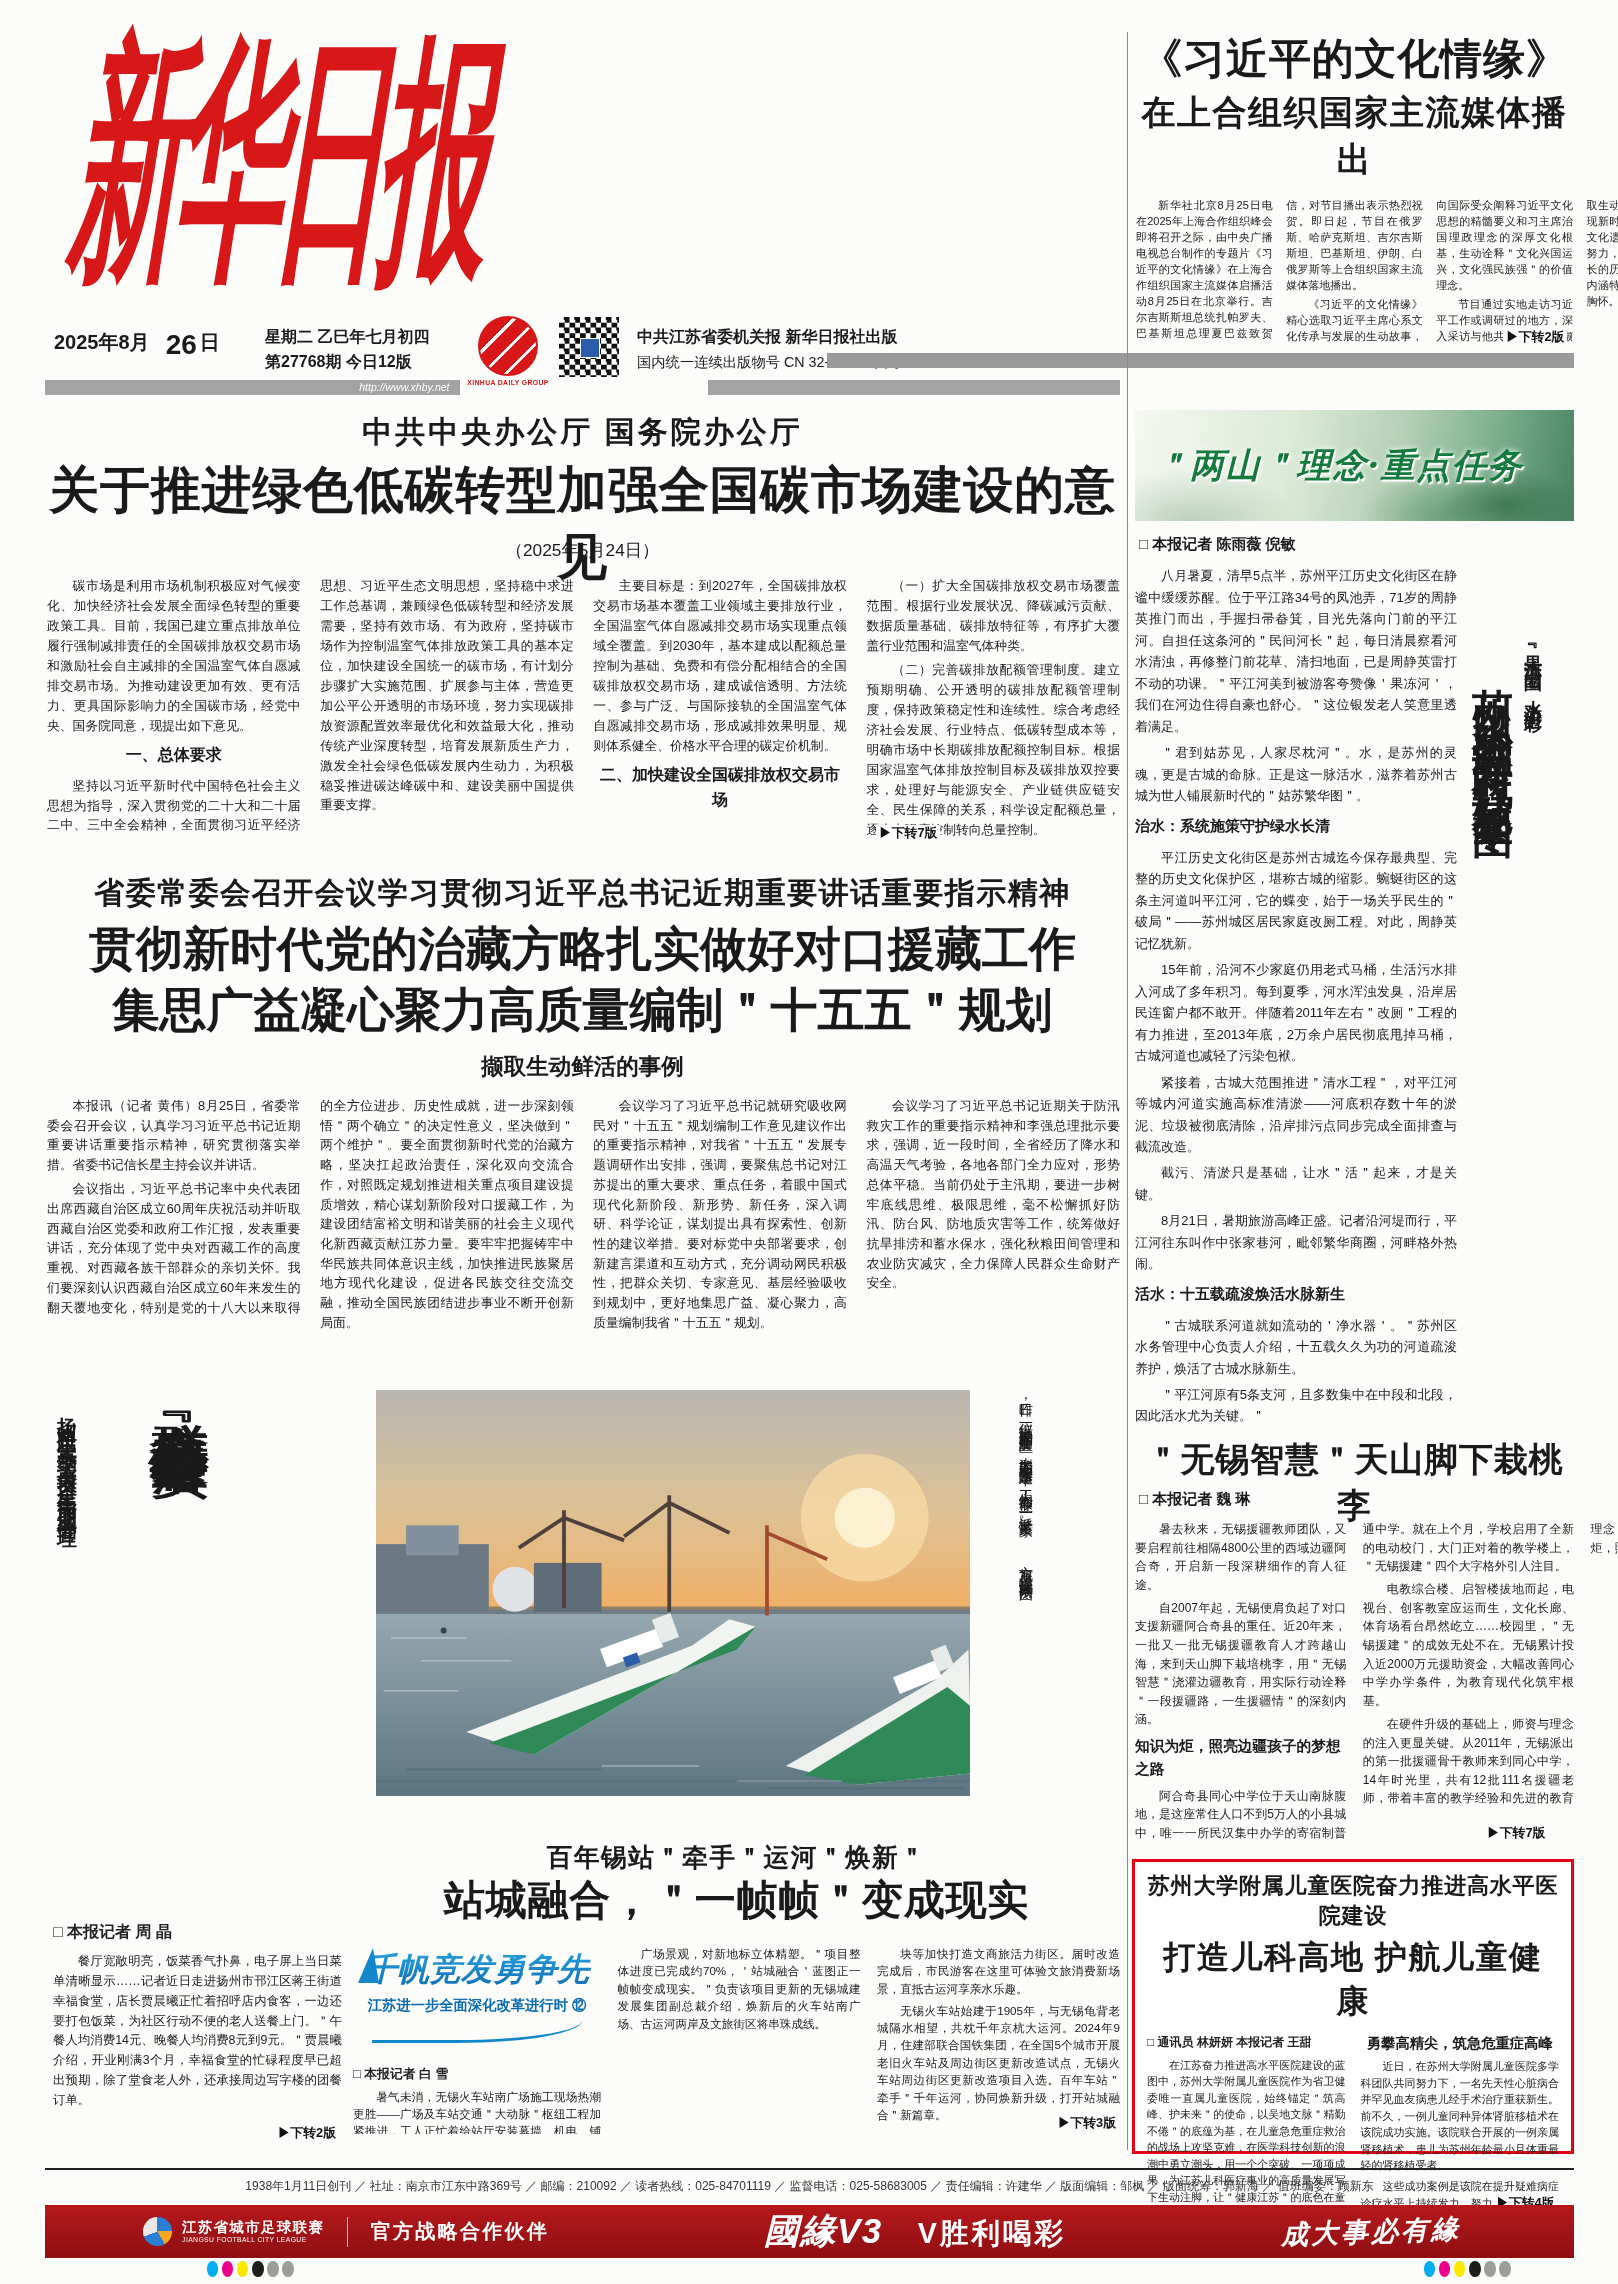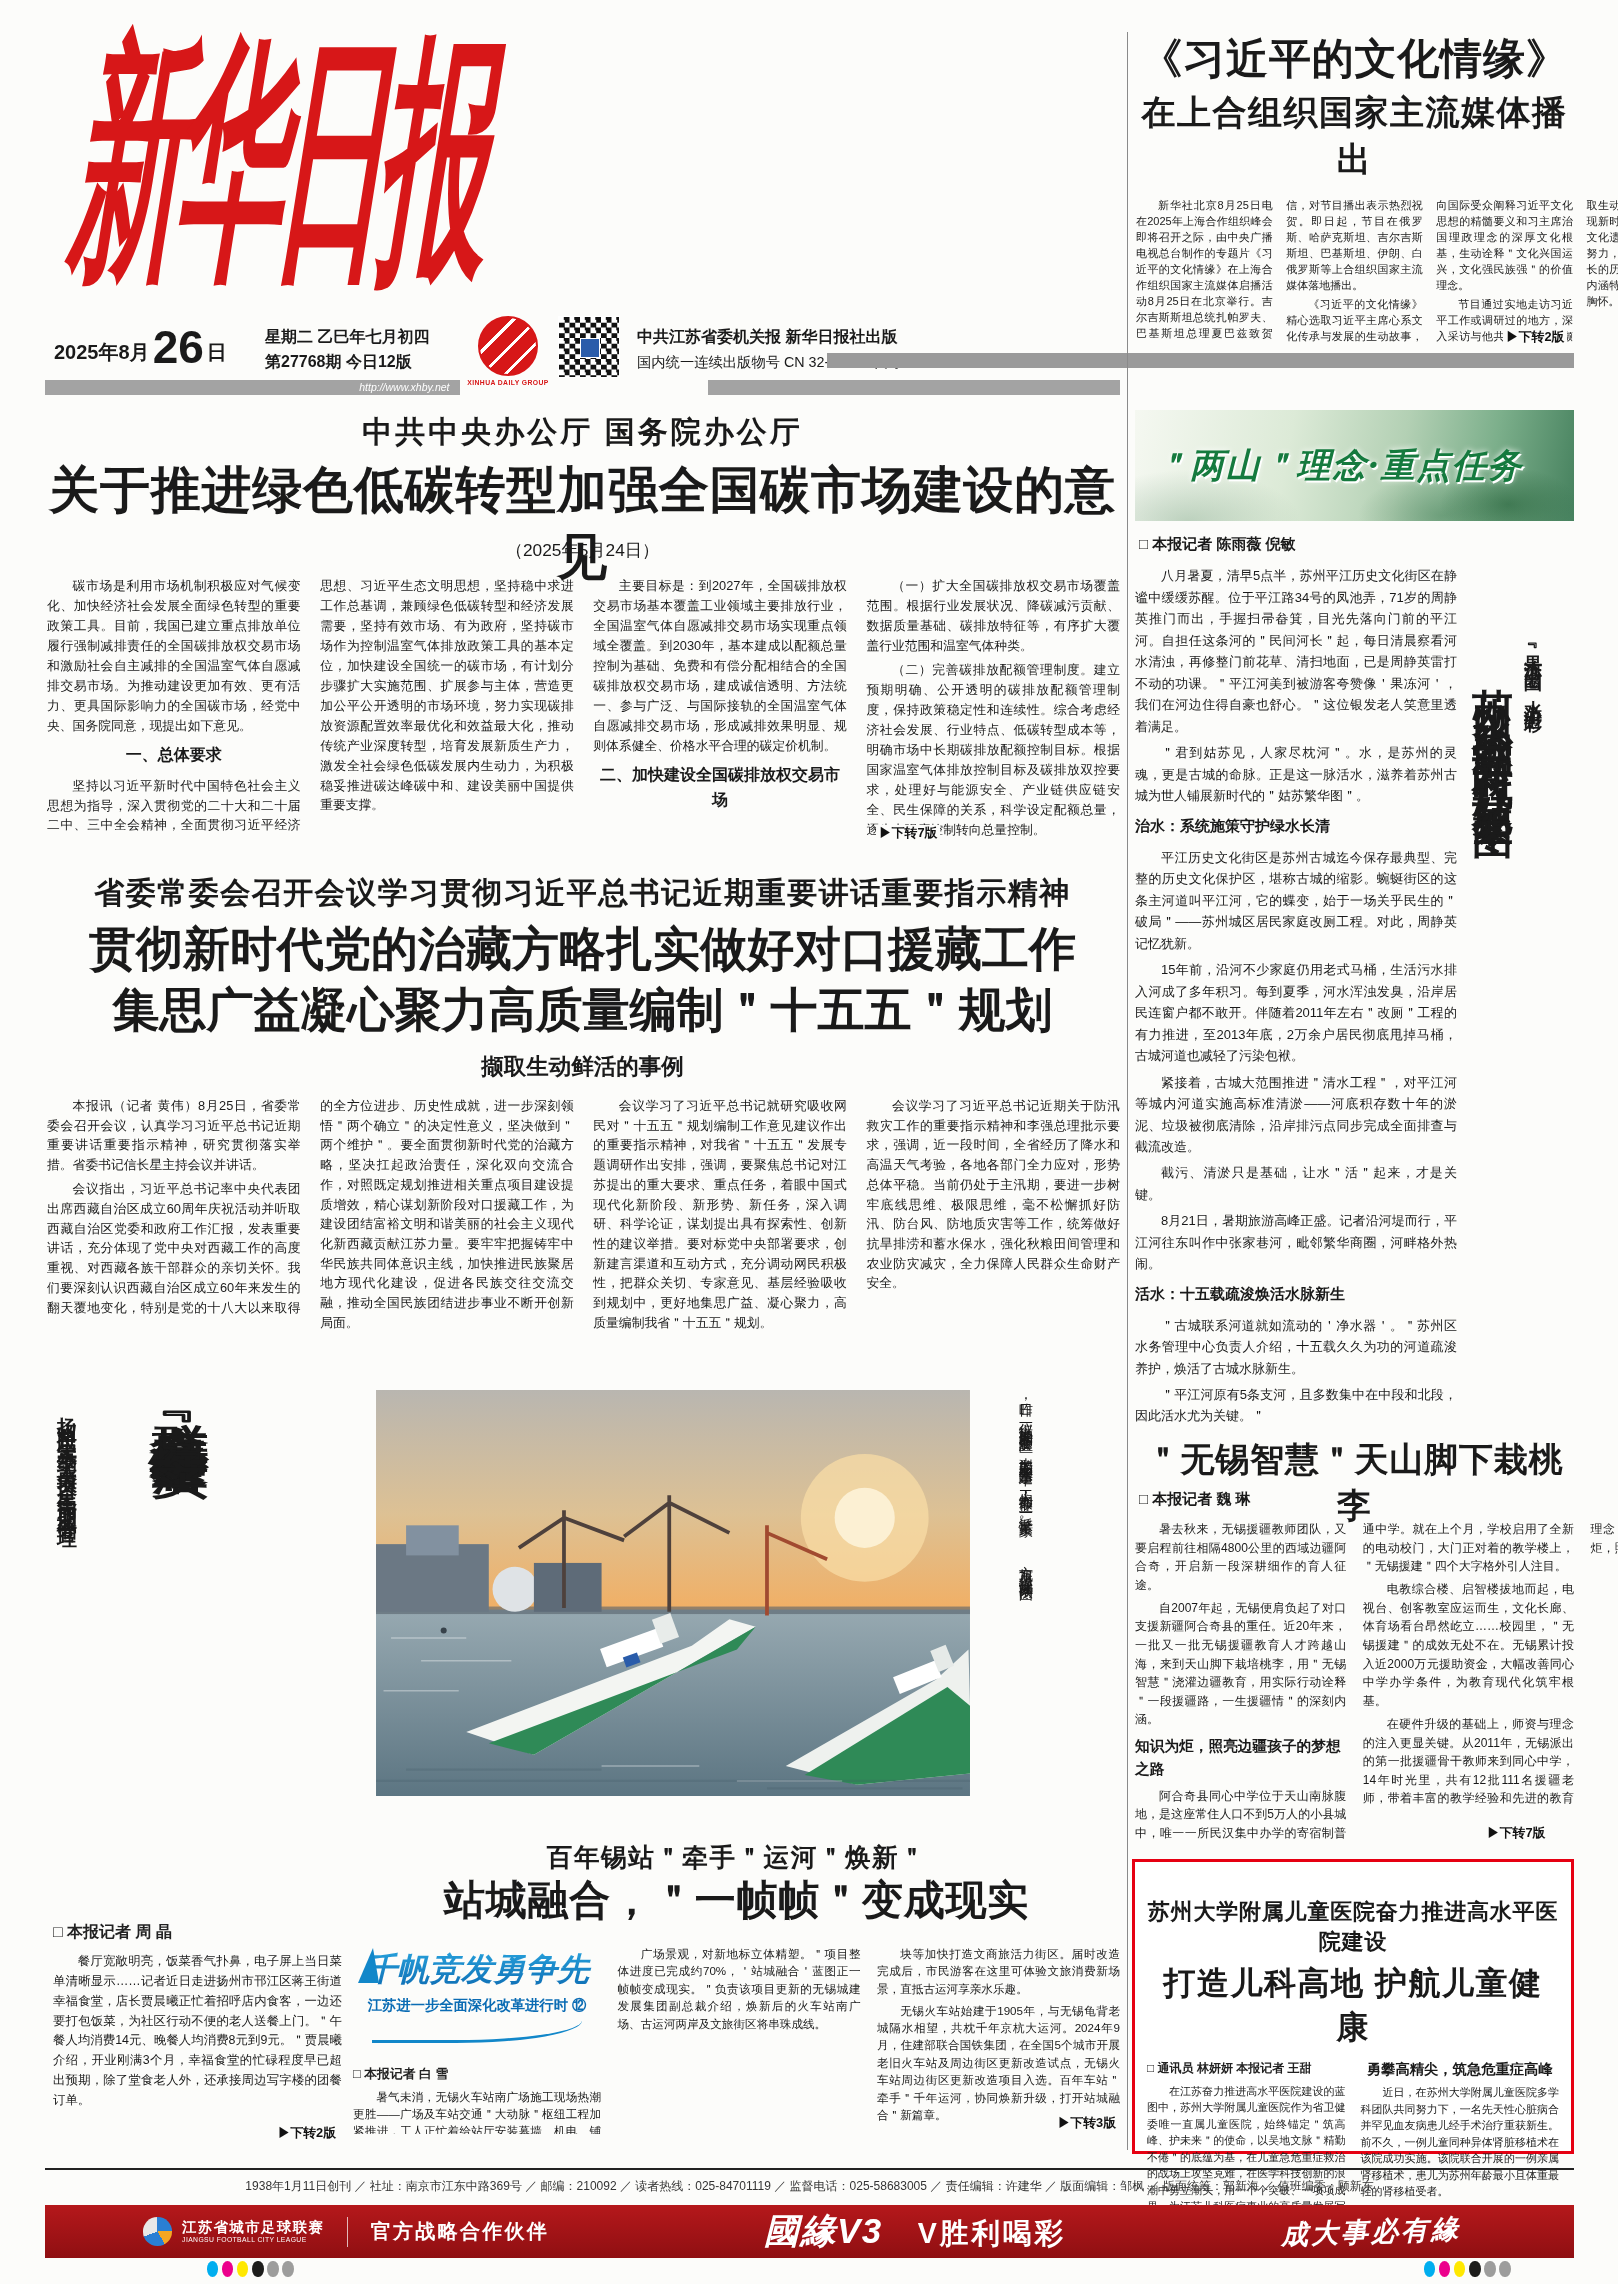--- a/index.html
+++ b/index.html
@@ -10,21 +10,21 @@
   .jump.abs{position:absolute;background:#fcfcfa;padding:0 3px;font-size:12.8px;}
   .byline{color:#222;}
 
   
   .masthead-title{position:absolute;left:79px;top:28.6px;width:353px;height:301px;
     font-family:"DejaVu Serif",serif;font-weight:900;font-style:italic;color:#d71718;
     font-size:111px;line-height:1;letter-spacing:-9px;white-space:nowrap;
     transform:scaleY(2.35) skewX(-7deg);transform-origin:top left;}
   .dateline{position:absolute;left:54px;top:329px;display:flex;align-items:flex-end;gap:3px;}
   .date-cn{font-size:20px;font-weight:bold;}
-  .date-day{font-size:46px;font-weight:900;line-height:.8;}
+  .date-day{font-size:28px;font-weight:900;line-height:.8;margin-left:13px;}
   .week-block{position:absolute;left:265px;top:325px;font-size:16px;font-weight:bold;line-height:1.55;}
   .seal{position:absolute;left:478px;top:316px;width:60px;height:60px;border-radius:50%;
     background:repeating-linear-gradient(135deg,#d71718 0 6.8px,#ffffff 6.8px 9.8px,#d71718 9.8px 16.5px);
     border:2.3px solid #d71718;box-sizing:border-box;}
   .seal-cap{position:absolute;left:463px;top:379px;width:90px;text-align:center;
     font-size:6.8px;color:#d71718;font-weight:bold;letter-spacing:0.4px;}
   .qr{position:absolute;left:558px;top:316px;width:60px;height:60px;
     background:repeating-conic-gradient(#111 0 25%,#fff 0 50%) 0 0/10.5px 10.5px;border:1.5px solid #fff;}
   .qr .chip{position:absolute;left:21px;top:21px;width:18px;height:18px;background:#2a5caa;border:1.5px solid #fff;}
   .org-block{position:absolute;left:637px;top:323px;font-size:16px;line-height:1.7;font-weight:bold;}
@@ -114,21 +114,21 @@
   .wx-headline{position:absolute;left:1135px;top:1437px;width:439px;text-align:center;
     font-size:34px;font-weight:900;letter-spacing:0.8px;}
   .wx-byline{position:absolute;left:1139px;top:1490px;font-size:15px;font-weight:bold;}
   .wx-body{position:absolute;left:1135px;top:1520px;width:439px;height:325px;
     column-count:2;column-gap:16.5px;font-size:12px;line-height:1.55;}
   .wx-sub{font-weight:bold;font-size:14.7px;text-indent:0;margin:6px 0;}
 
   
   .hospital{position:absolute;left:1132px;top:1859px;width:442px;height:295px;
     border:3px solid #e60012;box-sizing:border-box;background:#fff;padding:9px 12px;}
-  .hp-kicker{text-align:center;font-weight:bold;font-size:22px;letter-spacing:0.8px;margin-top:26px;}
+  .hp-kicker{text-align:center;font-weight:bold;font-size:22px;letter-spacing:0.8px;}
   .hp-headline{text-align:center;font-size:32px;font-weight:900;margin-top:4.5px;letter-spacing:1.5px;}
   .hp-row{display:grid;grid-template-columns:1fr 1fr;column-gap:15px;margin-top:9px;height:180px;
     font-size:11px;line-height:1.5;overflow:hidden;position:relative;}
   .hp-row .byline{font-size:12px;font-weight:bold;margin-bottom:6px;}
   .hp-sub{font-weight:bold;font-size:14.3px;text-indent:0;text-align:center;margin-bottom:4.5px;}
 
   
   .foot-rule{position:absolute;left:45px;top:2168px;width:1529px;height:1.5px;background:#222;}
   .foot-line{position:absolute;left:45px;top:2178px;width:1529px;text-align:center;font-size:12px;color:#333;}
   .ad{position:absolute;left:45px;top:2205px;width:1529px;height:53px;

